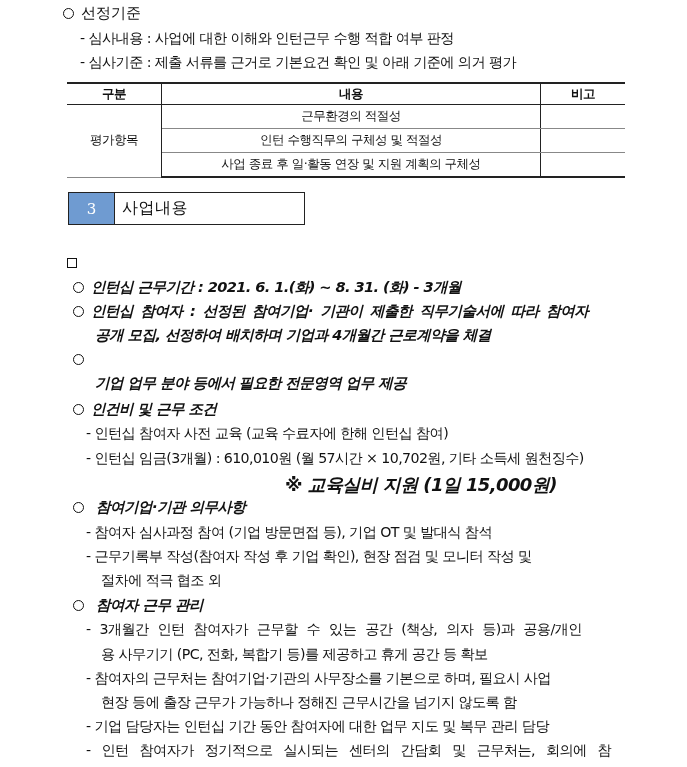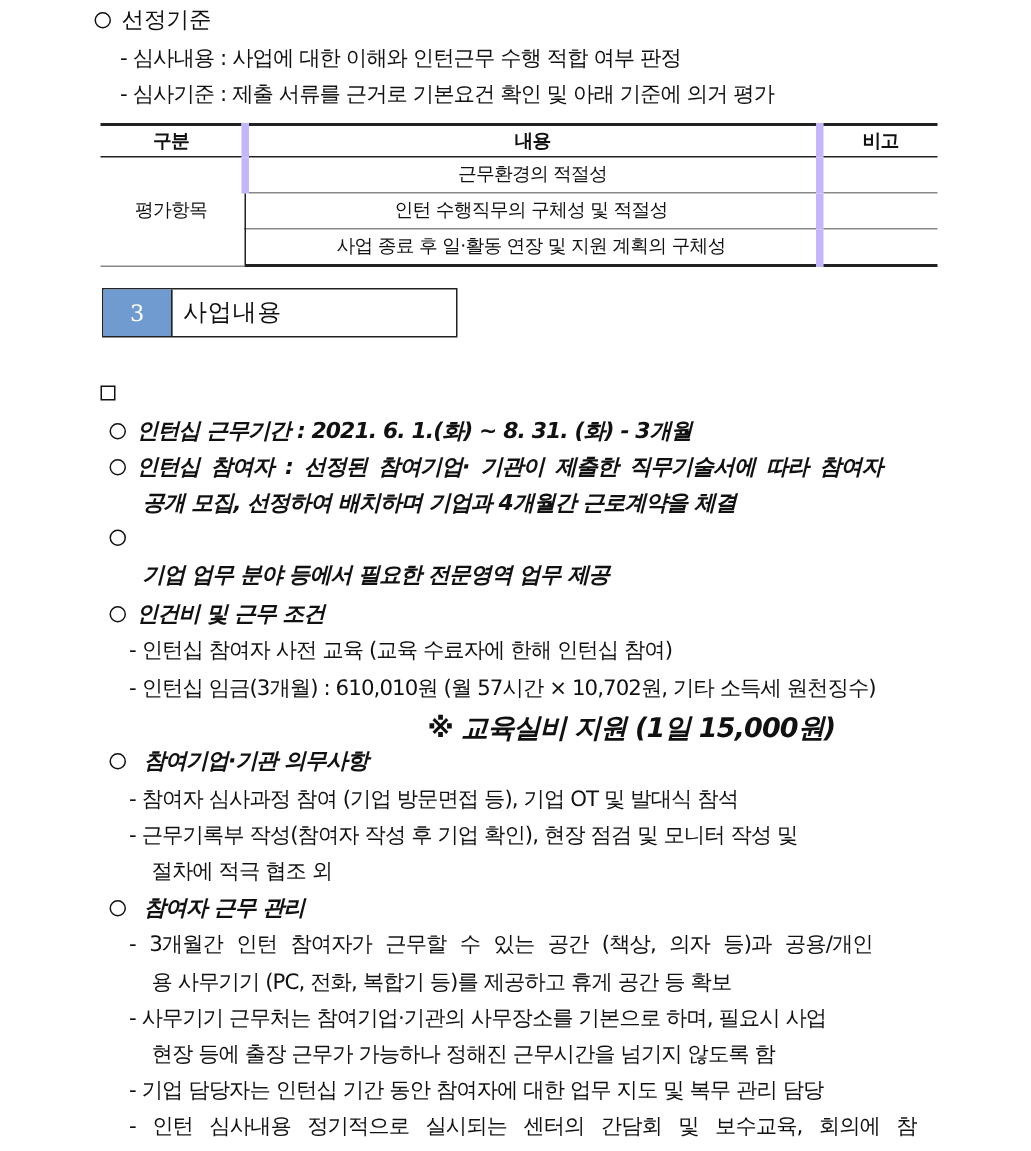--- a/index.html
+++ b/index.html
@@ -19,21 +19,21 @@
   .square {
     display:inline-block; width:10px; height:10px; border:1.2px solid #111;
     vertical-align:0px; margin-right:8px; box-sizing:border-box;
   }
   
   .crit-table {
     position:absolute; left:67px; top:82px; width:558px;
     border-collapse:collapse; font-size:12.5px; letter-spacing:-0.5px;
   }
   .crit-table th, .crit-table td {
-    border-left:5px solid #c4b5fd; border-right:1px solid #222;
+    border-left:1px solid #c4b5fd; border-right:1px solid #222;
     text-align:center; padding:0; height:23px;
   }
   .crit-table th { border-top:2px solid #222; border-bottom:1.5px solid #222; font-weight:bold; height:20px; }
   .crit-table tr.mid td { border-bottom:1.5px solid #888; }
   .crit-table tr.last td { border-bottom:2px solid #222; }
   .crit-table td.rowhead { border-bottom:2px solid #222; }
   .crit-table th:first-child, .crit-table td:first-child { border-left:none; }
   .crit-table th:last-child, .crit-table td:last-child { border-right:none; }
   
   .sec-box {
@@ -119,16 +119,16 @@
 </div>
 <div class="abs ln" style="left:86px; top:523px;">- 참여자 심사과정 참여 (기업 방문면접 등), 기업 OT 및 발대식 참석</div>
 <div class="abs ln" style="left:86px; top:547px;">- 근무기록부 작성(참여자 작성 후 기업 확인), 현장 점검 및 모니터 작성 및</div>
 <div class="abs ln" style="left:101px; top:571px;">절차에 적극 협조 외</div>
 
 <div class="abs ln bold" style="left:73px; top:596px; font-size:14.6px;">
   <span class="circle" style="margin-right:12px;"></span><span>참여자 근무 관리</span>
 </div>
 <div class="abs ln" style="left:86px; top:620px; word-spacing:5px;">- 3개월간 인턴 참여자가 근무할 수 있는 공간 (책상, 의자 등)과 공용/개인</div>
 <div class="abs ln" style="left:101px; top:645px;">용 사무기기 (PC, 전화, 복합기 등)를 제공하고 휴게 공간 등 확보</div>
-<div class="abs ln" style="left:86px; top:669px;">- 사무기기 근무처는 참여기업·기관의 사무장소를 기본으로 하며, 필요시 사업</div>
+<div class="abs ln" style="left:86px; top:669px;">- 참여자의 근무처는 참여기업·기관의 사무장소를 기본으로 하며, 필요시 사업</div>
 <div class="abs ln" style="left:101px; top:693px;">현장 등에 출장 근무가 가능하나 정해진 근무시간을 넘기지 않도록 함</div>
 <div class="abs ln" style="left:86px; top:717px;">- 기업 담당자는 인턴십 기간 동안 참여자에 대한 업무 지도 및 복무 관리 담당</div>
-<div class="abs ln" style="left:86px; top:741px; word-spacing:7px;">-  인턴 심사내용 정기적으로 실시되는 센터의 간담회 및 보수교육, 회의에 참</div>
+<div class="abs ln" style="left:86px; top:741px; word-spacing:7px;">-  인턴 참여자가 정기적으로 실시되는 센터의 간담회 및 근무처는, 회의에 참</div>
 
 </body></html>

